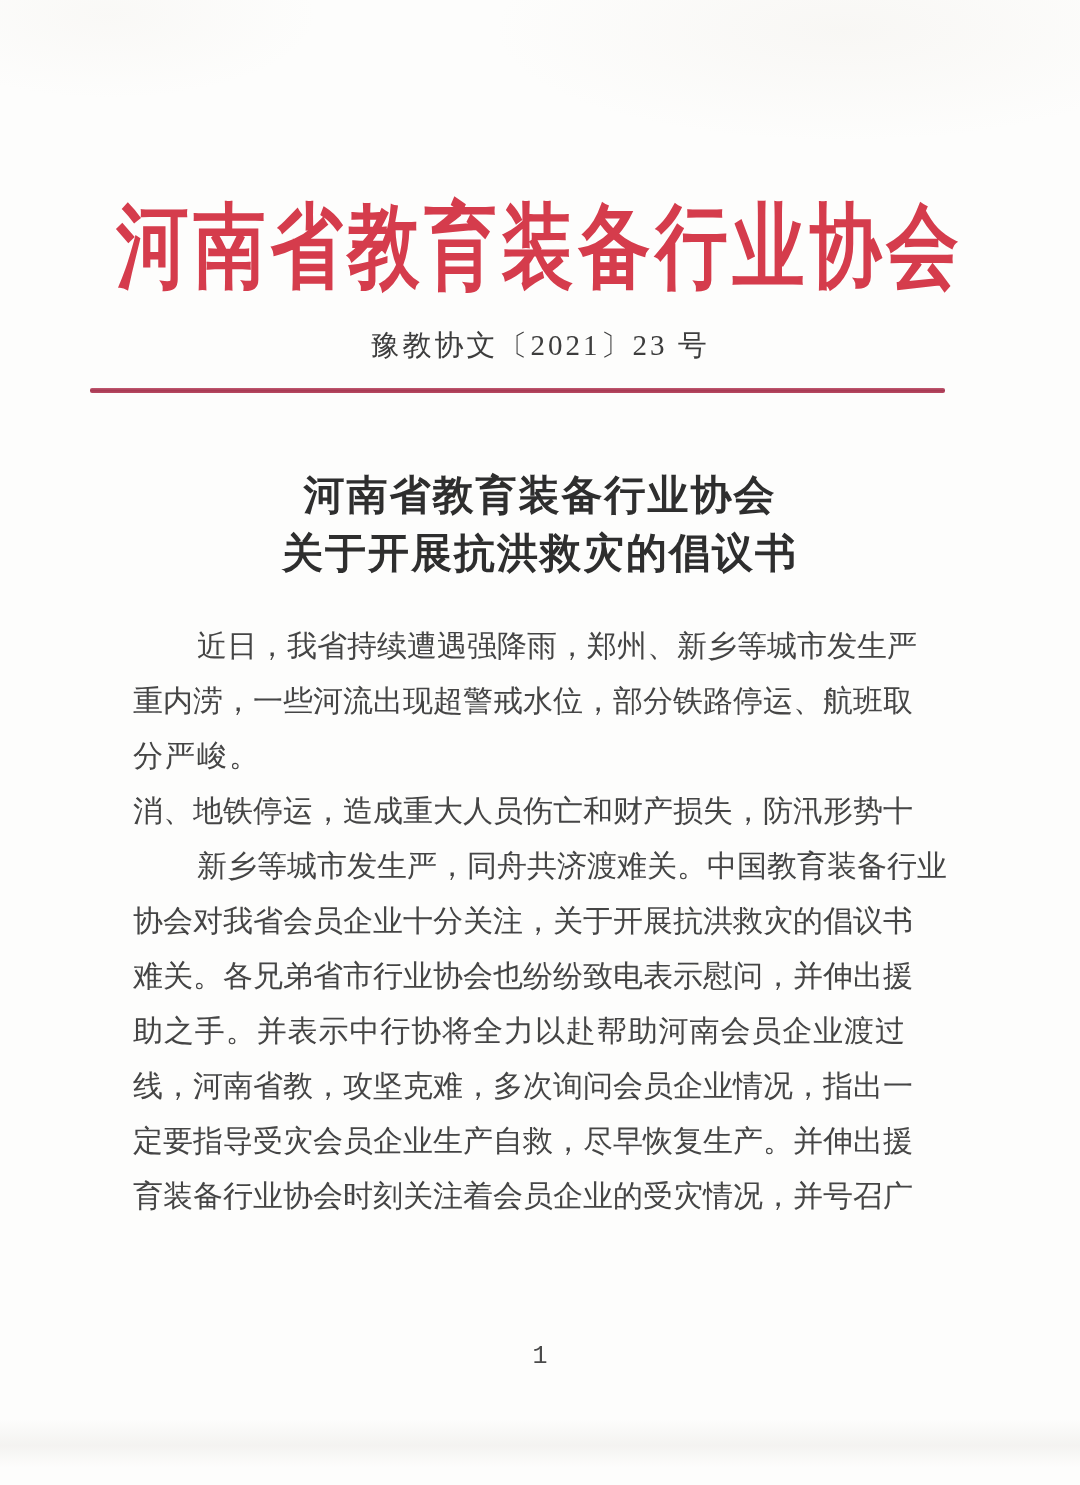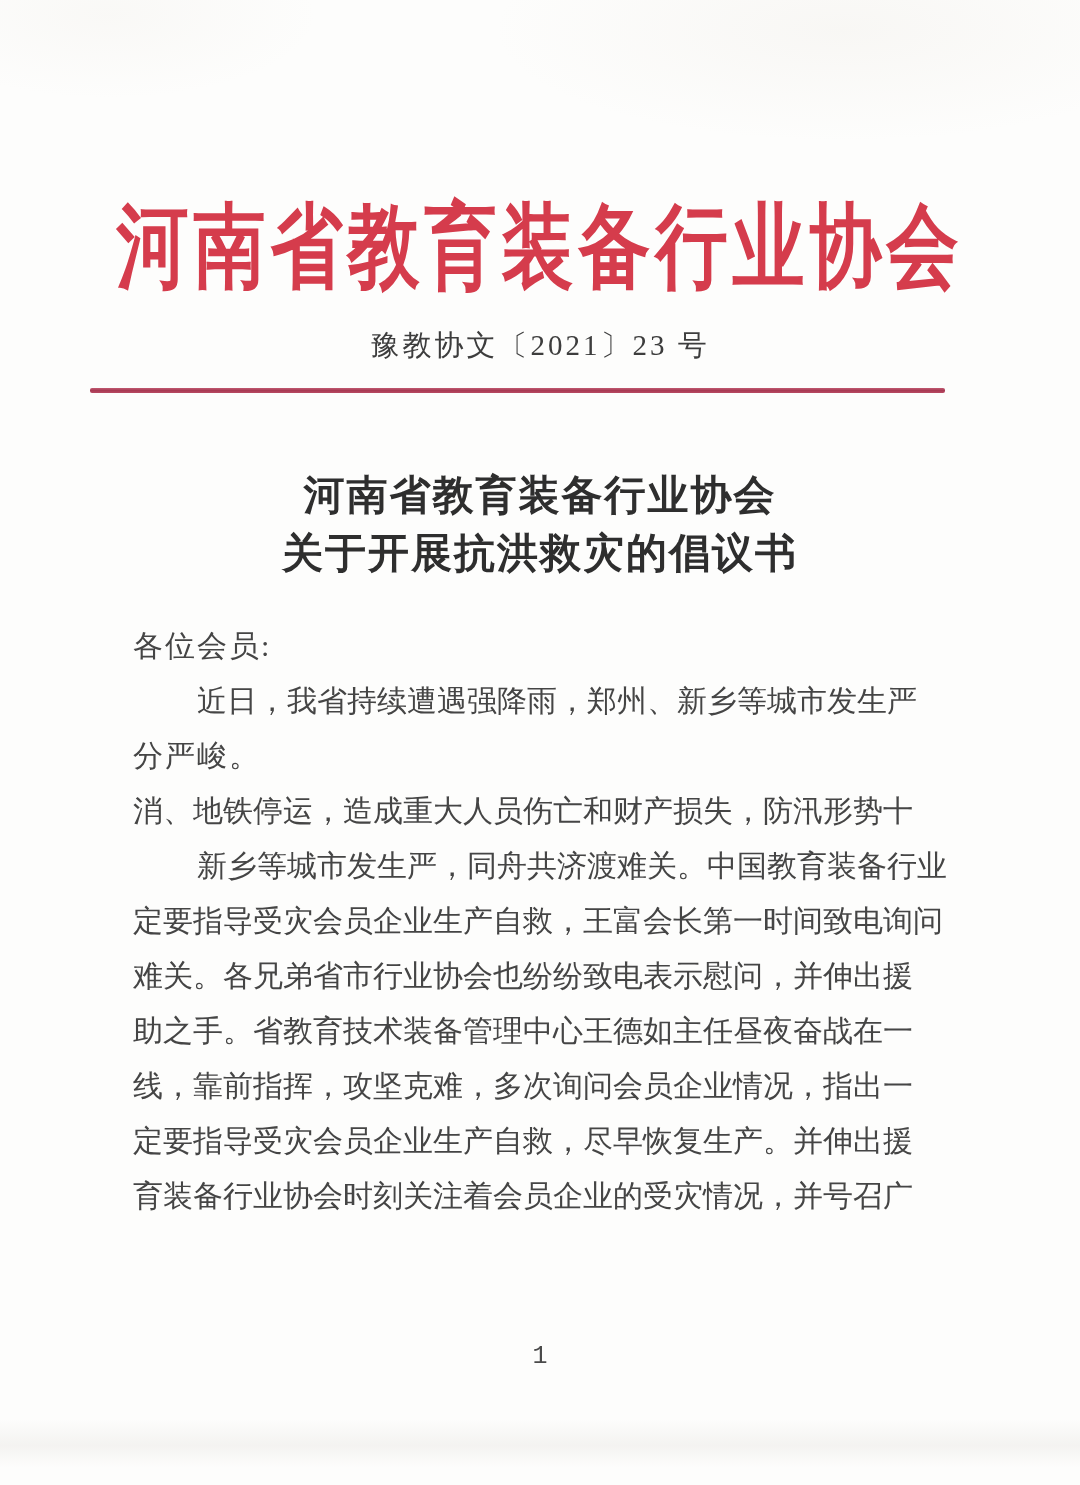--- a/index.html
+++ b/index.html
@@ -78,30 +78,30 @@
   <div class="doc-number">豫教协文〔2021〕23 号</div>
 
   <div class="red-rule"></div>
 
   <div class="doc-title">
     <div>河南省教育装备行业协会</div>
     <div>关于开展抗洪救灾的倡议书</div>
   </div>
 
   <div class="body-block">
-    <div class="line align-left">各位会员:</div>
     <div id="body-lines">
         <div class="line indent">近日，我省持续遭遇强降雨，郑州、新乡等城市发生严</div>
+        <div class="line">重内涝，一些河流出现超警戒水位，部分铁路停运、航班取</div>
         <div class="line align-left">分严峻。</div>
         <div class="line">消、地铁停运，造成重大人员伤亡和财产损失，防汛形势十</div>
         <div class="line indent">新乡等城市发生严，同舟共济渡难关。中国教育装备行业</div>
-        <div class="line">定要指导受灾会员企业生产自救，王富会长第一时间致电询问</div>
+        <div class="line">协会对我省会员企业十分关注，关于开展抗洪救灾的倡议书</div>
         <div class="line">难关。各兄弟省市行业协会也纷纷致电表示慰问，并伸出援</div>
-        <div class="line">助之手。省教育技术装备管理中心王德如主任昼夜奋战在一</div>
-        <div class="line">线，靠前指挥，攻坚克难，多次询问会员企业情况，指出一</div>
+        <div class="line">助之手。并表示中行协将全力以赴帮助河南会员企业渡过</div>
+        <div class="line">线，河南省教，攻坚克难，多次询问会员企业情况，指出一</div>
         <div class="line">定要指导受灾会员企业生产自救，尽早恢复生产。并伸出援</div>
         <div class="line">育装备行业协会时刻关注着会员企业的受灾情况，并号召广</div>
       </div>
   </div>
 
   <div class="page-number">1</div>
 
   <div class="scan-smudge"></div>
 
 </div>

